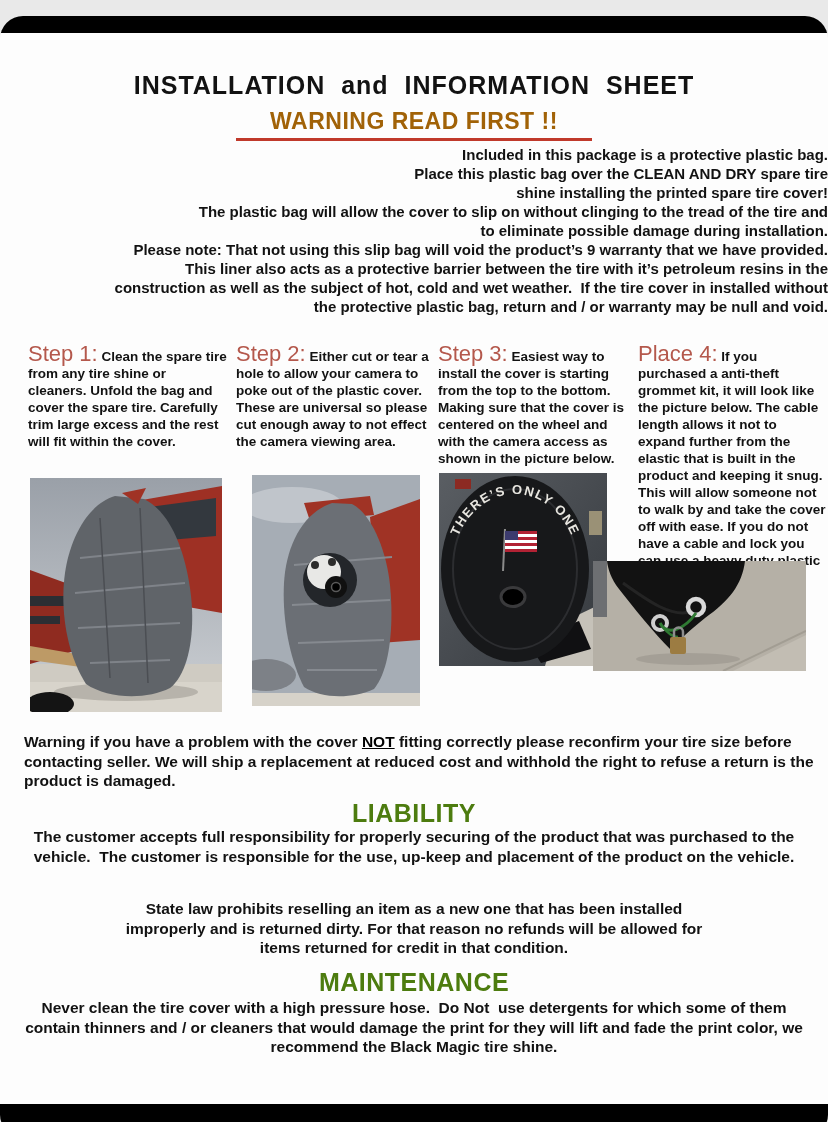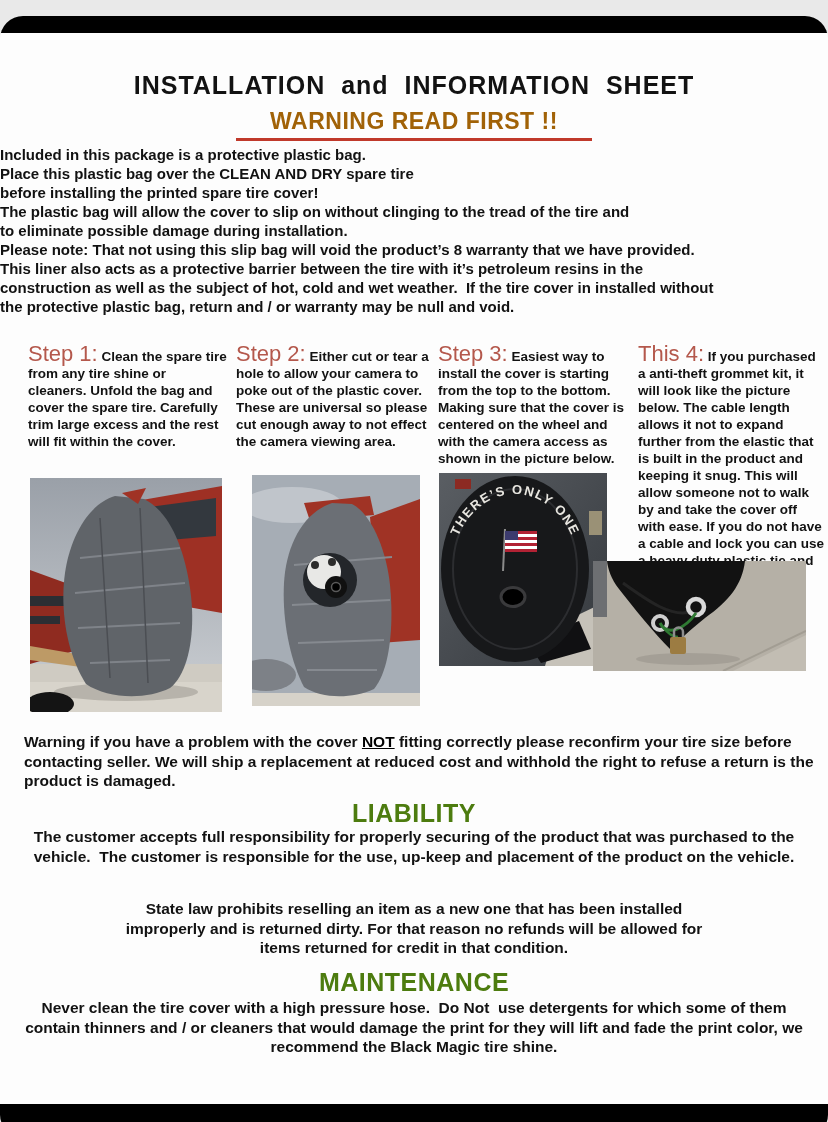--- a/index.html
+++ b/index.html
@@ -6,21 +6,21 @@
   .page{position:relative;width:828px;height:1122px;margin:16px auto;background:#fdfdfd;
         font-family:"Liberation Sans",sans-serif;font-weight:bold;color:#121212;overflow:hidden;border-radius:23px;}
   .bar{position:absolute;left:0;width:828px;background:#000;}
   .bar-top{top:0;height:17px;}
   .bar-bottom{top:1088px;height:34px;}
   .title{position:absolute;top:55px;left:0;width:828px;text-align:center;
          font-size:25px;letter-spacing:1px;white-space:pre;}
   .warn-wrap{position:absolute;top:92px;left:0;width:828px;text-align:center;}
   .warn-head{display:inline-block;font-size:23px;color:#a16207;letter-spacing:.5px;
              border-bottom:3px solid #c0392b;padding:0 34px 3px;}
-  .intro{position:absolute;top:129px;left:0;width:828px;text-align:left;
+  .intro{position:absolute;top:129px;left:0;width:828px;text-align:right;
          font-size:15px;line-height:19px;}
   .intro div{white-space:pre;}
   .step{position:absolute;font-size:13.5px;line-height:17px;text-align:left;}
   .step-label{font-size:22px;font-weight:400;color:#b4584c;}
   .photo{position:absolute;display:block;}
   .note{position:absolute;top:716px;left:24px;width:792px;font-size:15.5px;line-height:19.5px;}
   .note .red{color:#000000;text-decoration:underline;}
   .sec-head{position:absolute;left:0;width:828px;text-align:center;font-size:25px;
             color:#4d7c0f;letter-spacing:.5px;}
   .para{position:absolute;text-align:center;font-size:15.5px;line-height:19.5px;white-space:pre-wrap;}
@@ -38,43 +38,43 @@
 
   <div class="title">INSTALLATION  and  INFORMATION  SHEET</div>
 
   <div class="warn-wrap">
     <span class="warn-head">WARNING READ FIRST !!</span>
   </div>
 
   <div class="intro">
     <div>Included in this package is a protective plastic bag.</div>
     <div>Place this plastic bag over the CLEAN AND DRY spare tire</div>
-    <div>before installing the printed spare tire cover!</div>
+    <div>shine installing the printed spare tire cover!</div>
     <div>The plastic bag will allow the cover to slip on without clinging to the tread of the tire and</div>
     <div>to eliminate possible damage during installation.</div>
-    <div>Please note: That not using this slip bag will void the product’s 8 warranty that we have provided.</div>
+    <div>Please note: That not using this slip bag will void the product’s 9 warranty that we have provided.</div>
     <div>This liner also acts as a protective barrier between the tire with it’s petroleum resins in the</div>
     <div>construction as well as the subject of hot, cold and wet weather.  If the tire cover in installed without</div>
     <div>the protective plastic bag, return and / or warranty may be null and void.</div>
   </div>
 
   <div class="step" style="left:28px;top:329px;width:200px;">
     <span class="step-label">Step 1:</span>
     <span>Clean the spare tire from any tire shine or cleaners.  Unfold the bag and cover the spare tire. Carefully trim large excess and the rest will fit within the cover.</span>
   </div>
   <div class="step" style="left:236px;top:329px;width:198px;">
     <span class="step-label">Step 2:</span>
     <span>Either cut or tear a hole to allow your camera to poke out of the plastic cover. These are universal so please cut enough away to not effect the camera viewing area.</span>
   </div>
   <div class="step" style="left:438px;top:329px;width:198px;">
     <span class="step-label">Step 3:</span>
     <span>Easiest way to install the cover is starting from the top to the bottom. Making sure that the cover is centered on the wheel and with the camera access as shown in the picture below.</span>
   </div>
   <div class="step" style="left:638px;top:329px;width:188px;">
-    <span class="step-label">This 4:</span>
+    <span class="step-label">Place 4:</span>
     <span>If you purchased a anti-theft grommet kit, it will look like the picture below. The cable length allows it not to expand further from the elastic that is built in the product and keeping it snug. This will allow someone not to walk by and take the cover off with ease. If you do not have a cable and lock you can use a heavy duty plastic tie and draw it tight.</span>
   </div>
 
   <svg class="photo" style="left:30px;top:462px;" width="192" height="234" viewBox="0 0 192 234">
     <defs>
       <linearGradient id="sky1" x1="0" y1="0" x2="0" y2="1">
         <stop offset="0" stop-color="#9aa0a8"></stop>
           <stop offset="1" stop-color="#c3c7cc"></stop>
       </linearGradient>
     </defs>

